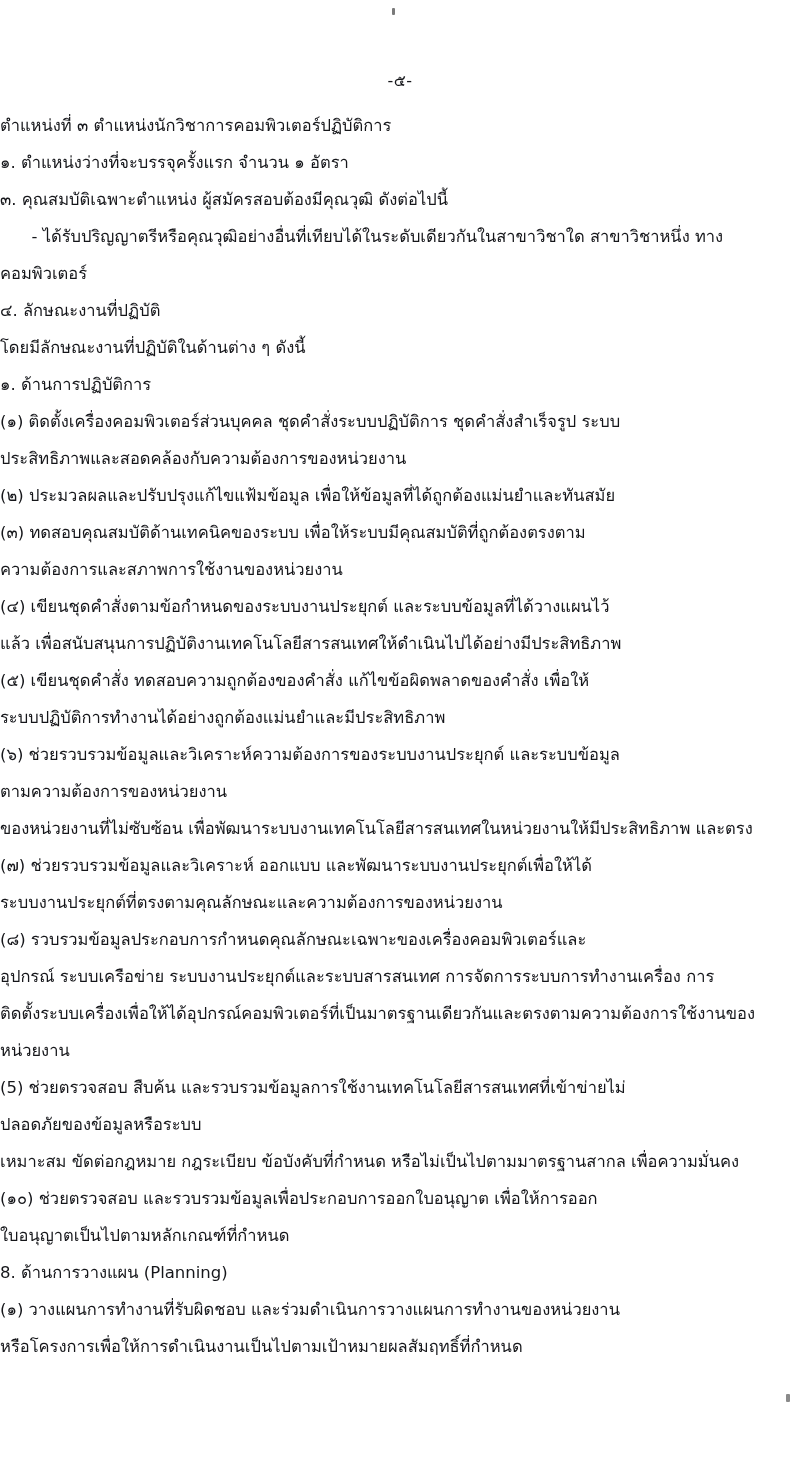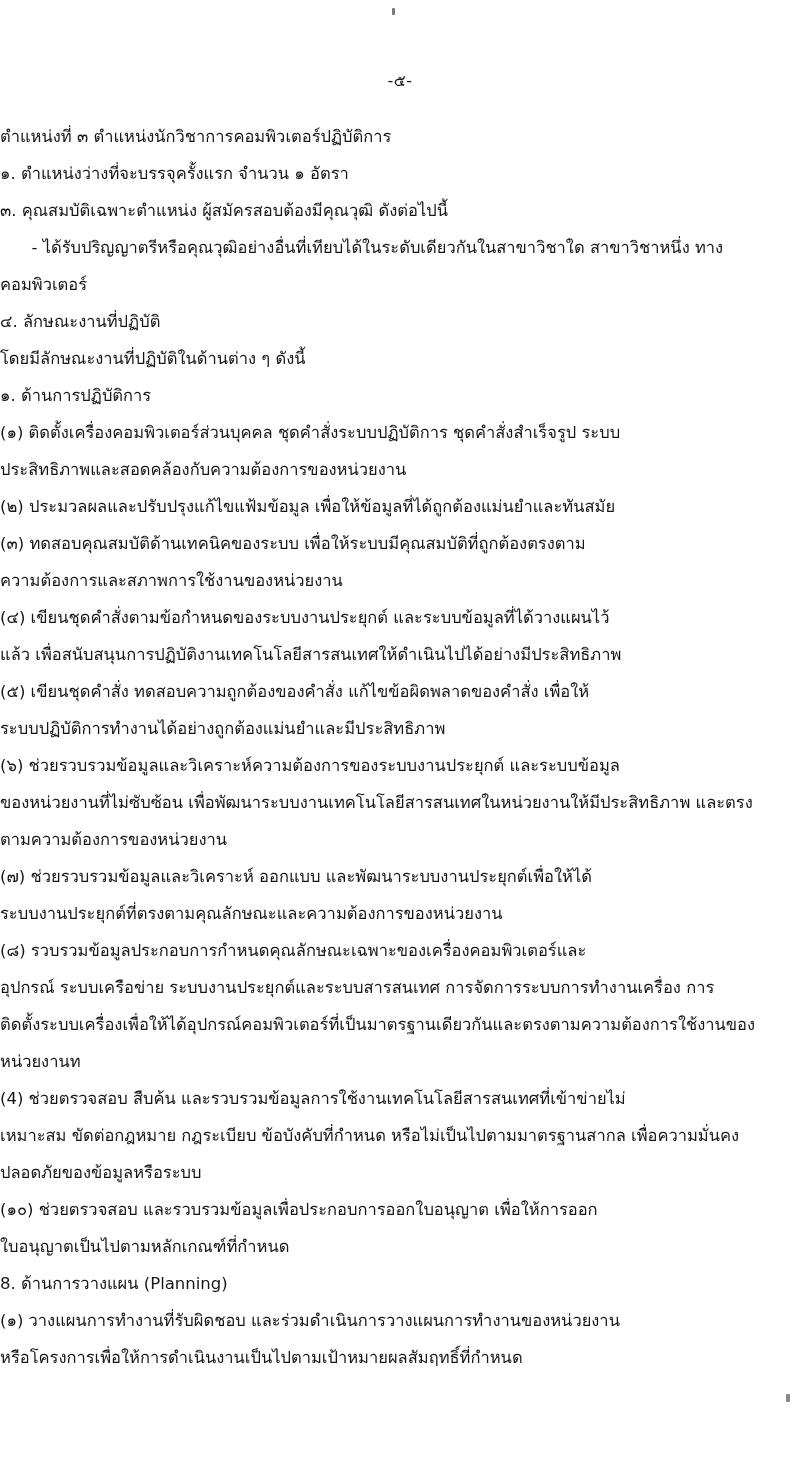--- a/index.html
+++ b/index.html
@@ -41,21 +41,21 @@
   .speck-bottom {
     top: 1394px;
     left: 786px;
     width: 4px;
     height: 8px;
     background: #8a8a8a;
     border-radius: 1px;
   }
   .body {
     position: absolute;
-    top: 118px;
+    top: 107px;
     left: 0px;
     width: 781px;
   }
   p.line {
     margin: 0;
     padding: 0;
     font-size: 16.5px;
     line-height: 37px;
     white-space: pre;
   }
@@ -88,31 +88,31 @@
       <p class="line i4">(๑) ติดตั้งเครื่องคอมพิวเตอร์ส่วนบุคคล ชุดคำสั่งระบบปฏิบัติการ ชุดคำสั่งสำเร็จรูป ระบบ</p>
       <p class="line hang">ประสิทธิภาพและสอดคล้องกับความต้องการของหน่วยงาน</p>
       <p class="line i4">(๒) ประมวลผลและปรับปรุงแก้ไขแฟ้มข้อมูล เพื่อให้ข้อมูลที่ได้ถูกต้องแม่นยำและทันสมัย</p>
       <p class="line i4">(๓) ทดสอบคุณสมบัติด้านเทคนิคของระบบ เพื่อให้ระบบมีคุณสมบัติที่ถูกต้องตรงตาม</p>
       <p class="line hang">ความต้องการและสภาพการใช้งานของหน่วยงาน</p>
       <p class="line i4">(๔) เขียนชุดคำสั่งตามข้อกำหนดของระบบงานประยุกต์ และระบบข้อมูลที่ได้วางแผนไว้</p>
       <p class="line hang">แล้ว เพื่อสนับสนุนการปฏิบัติงานเทคโนโลยีสารสนเทศให้ดำเนินไปได้อย่างมีประสิทธิภาพ</p>
       <p class="line i4">(๕) เขียนชุดคำสั่ง ทดสอบความถูกต้องของคำสั่ง แก้ไขข้อผิดพลาดของคำสั่ง เพื่อให้</p>
       <p class="line hang">ระบบปฏิบัติการทำงานได้อย่างถูกต้องแม่นยำและมีประสิทธิภาพ</p>
       <p class="line i4">(๖) ช่วยรวบรวมข้อมูลและวิเคราะห์ความต้องการของระบบงานประยุกต์ และระบบข้อมูล</p>
+      <p class="line hang">ตามความต้องการของหน่วยงาน</p>
       <p class="line hang">ของหน่วยงานที่ไม่ซับซ้อน เพื่อพัฒนาระบบงานเทคโนโลยีสารสนเทศในหน่วยงานให้มีประสิทธิภาพ และตรง</p>
-      <p class="line hang">ตามความต้องการของหน่วยงาน</p>
       <p class="line i4">(๗) ช่วยรวบรวมข้อมูลและวิเคราะห์ ออกแบบ และพัฒนาระบบงานประยุกต์เพื่อให้ได้</p>
       <p class="line hang">ระบบงานประยุกต์ที่ตรงตามคุณลักษณะและความต้องการของหน่วยงาน</p>
       <p class="line i4">(๘) รวบรวมข้อมูลประกอบการกำหนดคุณลักษณะเฉพาะของเครื่องคอมพิวเตอร์และ</p>
       <p class="line hang">อุปกรณ์ ระบบเครือข่าย ระบบงานประยุกต์และระบบสารสนเทศ การจัดการระบบการทำงานเครื่อง การ</p>
       <p class="line hang">ติดตั้งระบบเครื่องเพื่อให้ได้อุปกรณ์คอมพิวเตอร์ที่เป็นมาตรฐานเดียวกันและตรงตามความต้องการใช้งานของ</p>
-      <p class="line hang">หน่วยงานท</p>
-      <p class="line i4">(4) ช่วยตรวจสอบ สืบค้น และรวบรวมข้อมูลการใช้งานเทคโนโลยีสารสนเทศที่เข้าข่ายไม่</p>
+      <p class="line hang">หน่วยงาน</p>
+      <p class="line i4">(5) ช่วยตรวจสอบ สืบค้น และรวบรวมข้อมูลการใช้งานเทคโนโลยีสารสนเทศที่เข้าข่ายไม่</p>
+      <p class="line hang">ปลอดภัยของข้อมูลหรือระบบ</p>
       <p class="line hang">เหมาะสม ขัดต่อกฎหมาย กฎระเบียบ ข้อบังคับที่กำหนด หรือไม่เป็นไปตามมาตรฐานสากล เพื่อความมั่นคง</p>
-      <p class="line hang">ปลอดภัยของข้อมูลหรือระบบ</p>
       <p class="line i4">(๑๐) ช่วยตรวจสอบ และรวบรวมข้อมูลเพื่อประกอบการออกใบอนุญาต เพื่อให้การออก</p>
       <p class="line hang">ใบอนุญาตเป็นไปตามหลักเกณฑ์ที่กำหนด</p>
       <p class="line i3">8. ด้านการวางแผน (Planning)</p>
       <p class="line i4">(๑) วางแผนการทำงานที่รับผิดชอบ และร่วมดำเนินการวางแผนการทำงานของหน่วยงาน</p>
       <p class="line hang">หรือโครงการเพื่อให้การดำเนินงานเป็นไปตามเป้าหมายผลสัมฤทธิ์ที่กำหนด</p>
     </div>
 
 </div>
 
 </body></html>

